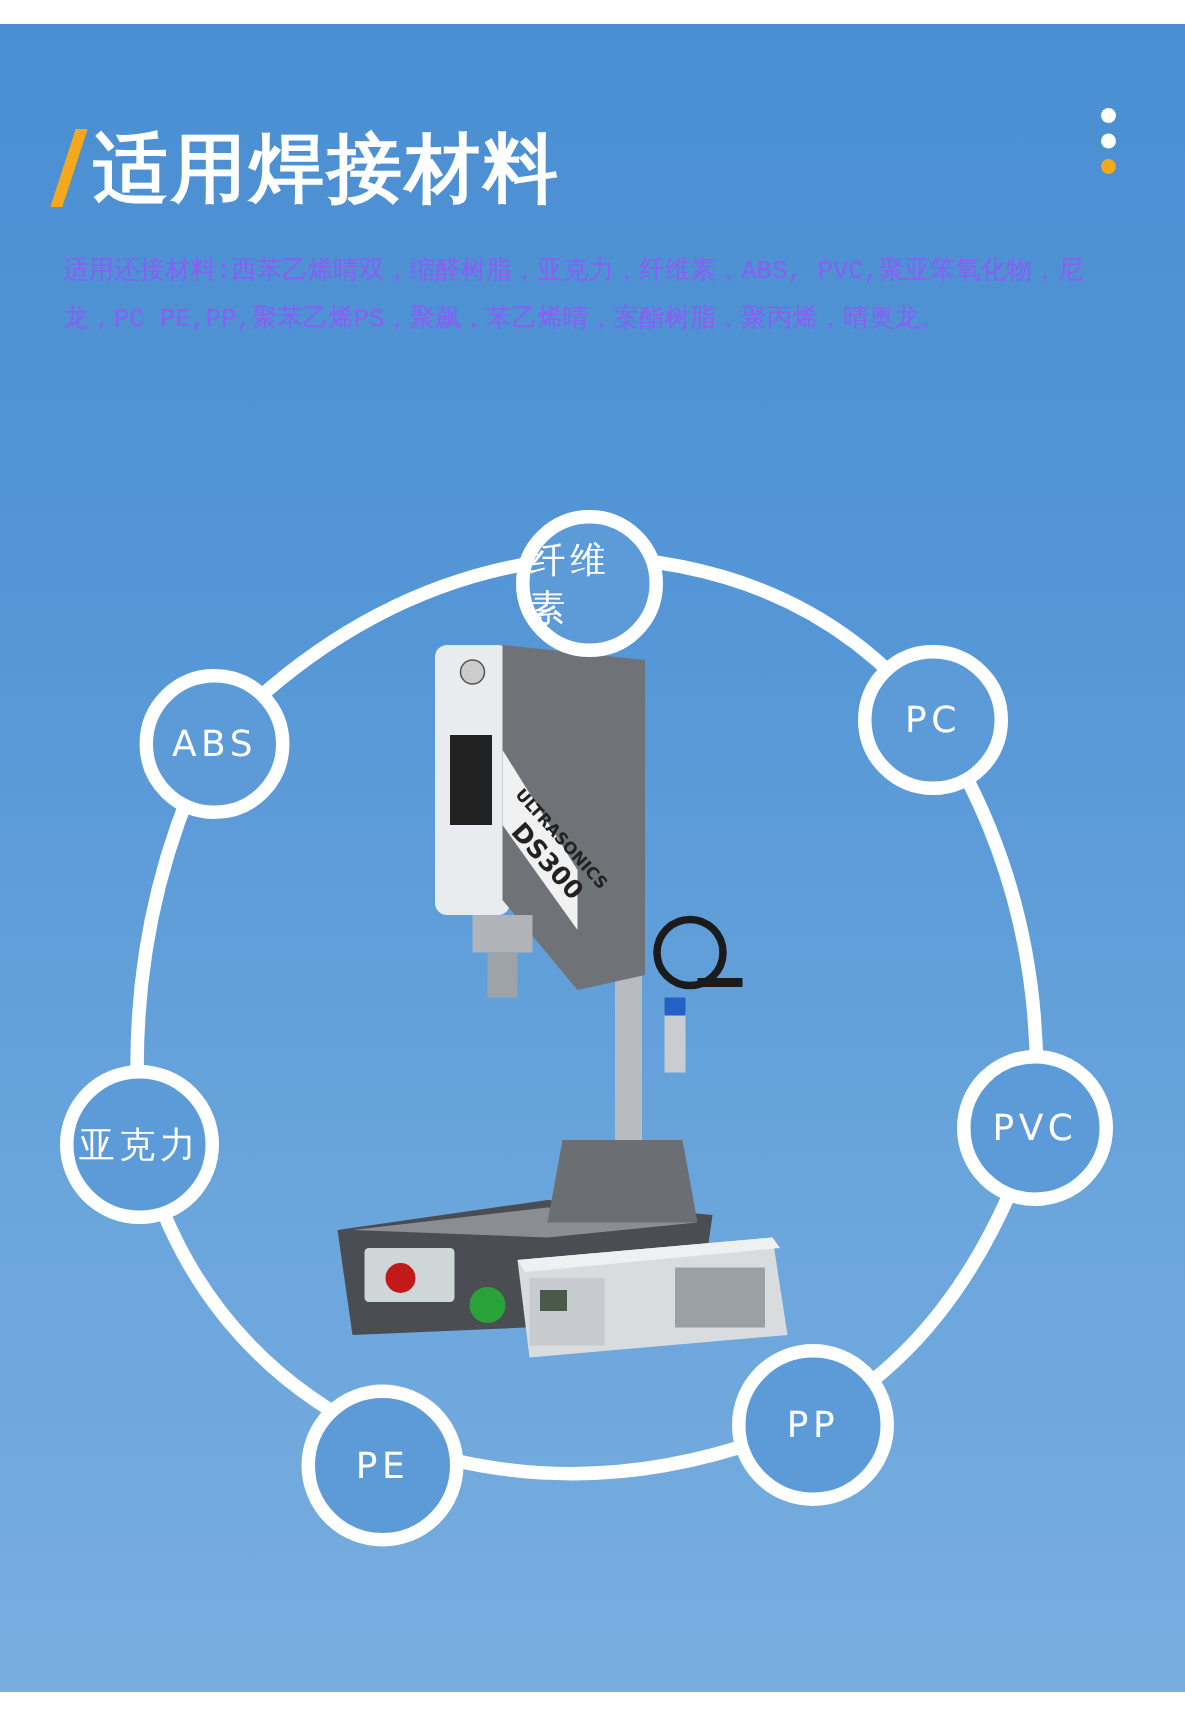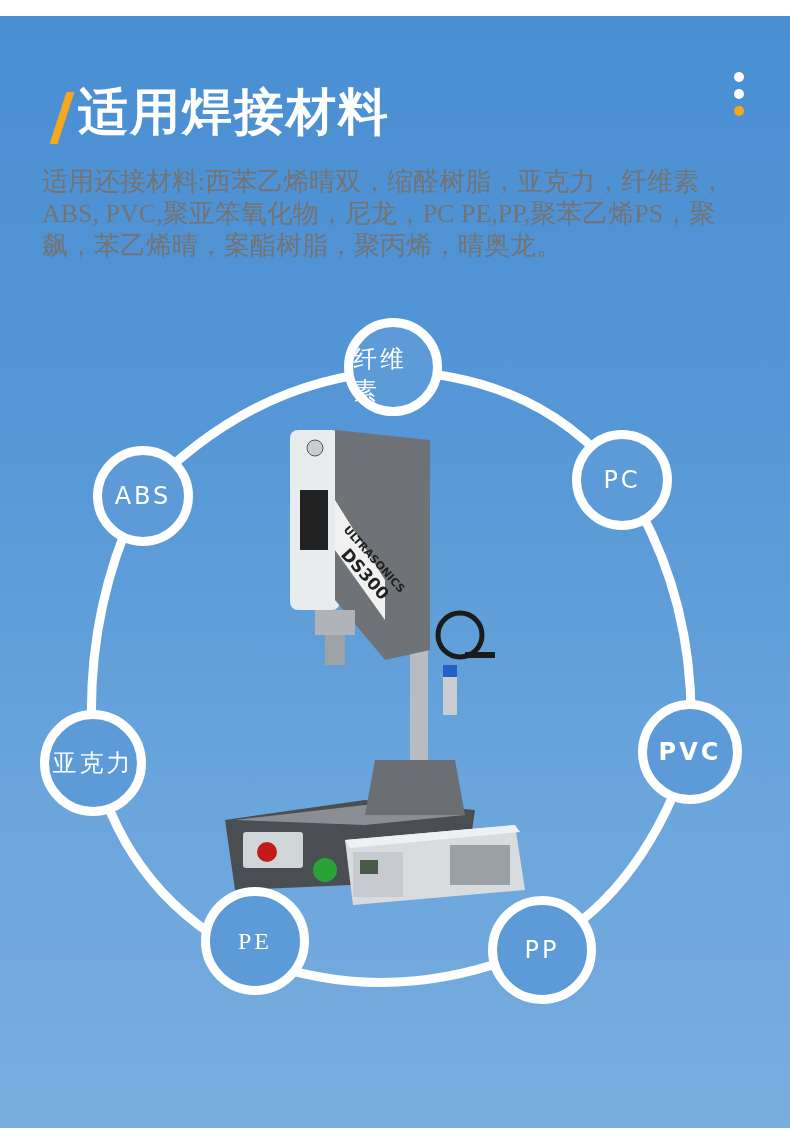--- a/index.html
+++ b/index.html
@@ -1,27 +1,27 @@
 <!DOCTYPE html>
 <html><head>
 <meta charset="utf-8">
 <style>
   html, body { margin:0; padding:0; }
   body { width:790px; height:1147px; background:#ffffff; position:relative; overflow:hidden;
          font-family:"DejaVu Sans", "Liberation Sans", sans-serif; }
   .panel { position:absolute; left:0; top:16px; width:790px; height:1112px;
            background: linear-gradient(180deg, #4a8fd3 0%, #5496d6 35%, #6aa5dc 70%, #78addf 100%); }
-  .title-wrap { position:absolute; left:52px; top:80px; height:64px; display:flex; align-items:flex-end; }
+  .title-wrap { position:absolute; left:36px; top:80px; height:64px; display:flex; align-items:center; }
   .slash { width:8px; height:52px; background:#f4a81c; transform:skewX(-18deg); margin-right:12px; margin-left:6px; }
   .title { color:#ffffff; font-size:50px; font-weight:bold; letter-spacing:2px; line-height:64px; }
   .dots { position:absolute; left:734px; top:72px; width:12px; }
   .dot { width:10px; height:10px; border-radius:50%; background:#ffffff; margin-bottom:7px; }
   .dot.accent { background:#f4a81c; }
-  .desc { position:absolute; left:42px; top:166px; width:700px; color:#737373; font-size:26px; line-height:32px;
-          font-family:Liberation Serif, serif; }
+  .desc { position:absolute; left:42px; top:166px; width:700px; color:#8b5cf6; font-size:17px; line-height:32px;
+          font-family:Liberation Mono, monospace; }
   svg.ring { position:absolute; left:0; top:0; }
   .node { position:absolute; border-radius:50%; border:9px solid #ffffff; box-sizing:border-box;
           background:#5c9bd8; display:flex; align-items:center; justify-content:center; color:#ffffff;
           font-size:24px; letter-spacing:3px; font-family:"DejaVu Sans", sans-serif; }
   .machine { position:absolute; left:215px; top:420px; width:330px; height:500px; }
 </style>
 </head>
 <body>
 
 <div class="panel"></div>
@@ -71,33 +71,33 @@
   <rect x="228" y="255" width="14" height="40" fill="#c9cdd1"></rect>
   <rect x="228" y="245" width="14" height="12" fill="#2461c5"></rect>
 
   <polygon points="130,420 300,405 310,470 138,485" fill="#d9dcdf"></polygon>
   <polygon points="130,420 300,405 305,412 135,428" fill="#eef0f2"></polygon>
   <rect x="138" y="432" width="50" height="45" fill="#c7cbcf"></rect>
   <rect x="145" y="440" width="18" height="14" fill="#4a5a4a"></rect>
   <rect x="235" y="425" width="60" height="40" fill="#9aa0a5"></rect>
 </svg>
 
-<div class="node" style="left:344px; top:318px; width:98px; height:98px;align-items:flex-end;">
+<div class="node" style="left:344px; top:340px; width:98px; height:98px;">
   <span>纤维素</span>
 </div>
 <div class="node" style="left:93px; top:446px; width:100px; height:100px;">
   <span>ABS</span>
 </div>
 <div class="node" style="left:572px; top:430px; width:100px; height:100px;align-items:center;">
   <span>PC</span>
 </div>
 <div class="node" style="left:40px; top:710px; width:106px; height:106px;justify-content:center;">
   <span>亚克力</span>
 </div>
-<div class="node" style="left:638px; top:700px; width:104px; height:104px;font-weight:bold;">
+<div class="node" style="left:638px; top:700px; width:104px; height:104px;">
   <span>PVC</span>
 </div>
-<div class="node" style="left:201px; top:887px; width:108px; height:108px;font-family:Liberation Serif, serif;">
+<div class="node" style="left:201px; top:923px; width:108px; height:108px;">
   <span>PE</span>
 </div>
 <div class="node" style="left:488px; top:896px; width:108px; height:108px;">
   <span>PP</span>
 </div>
 
 </body></html>

